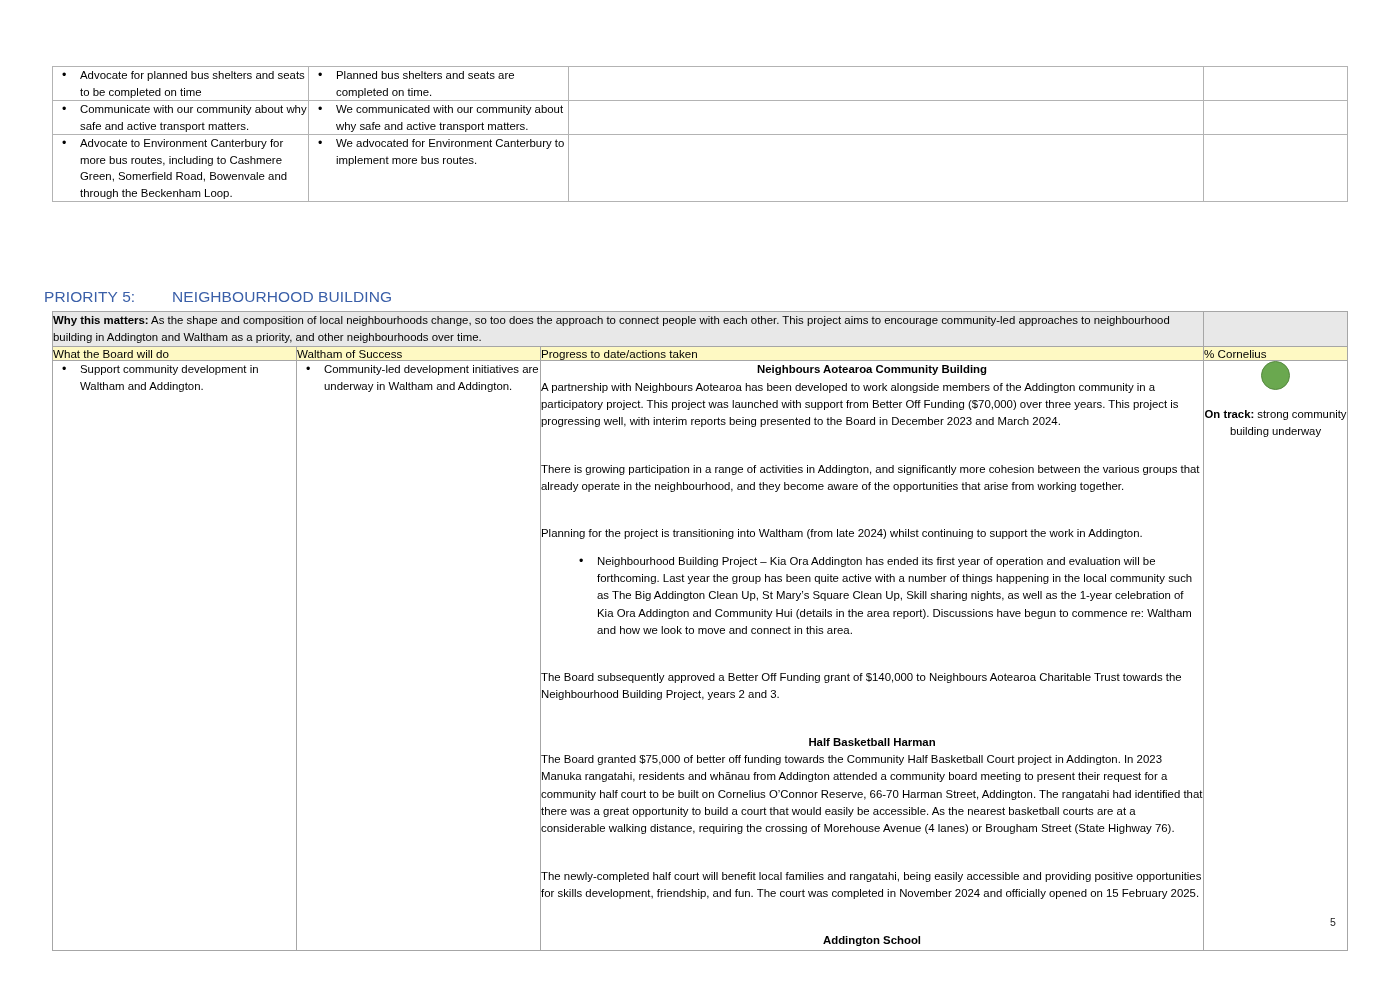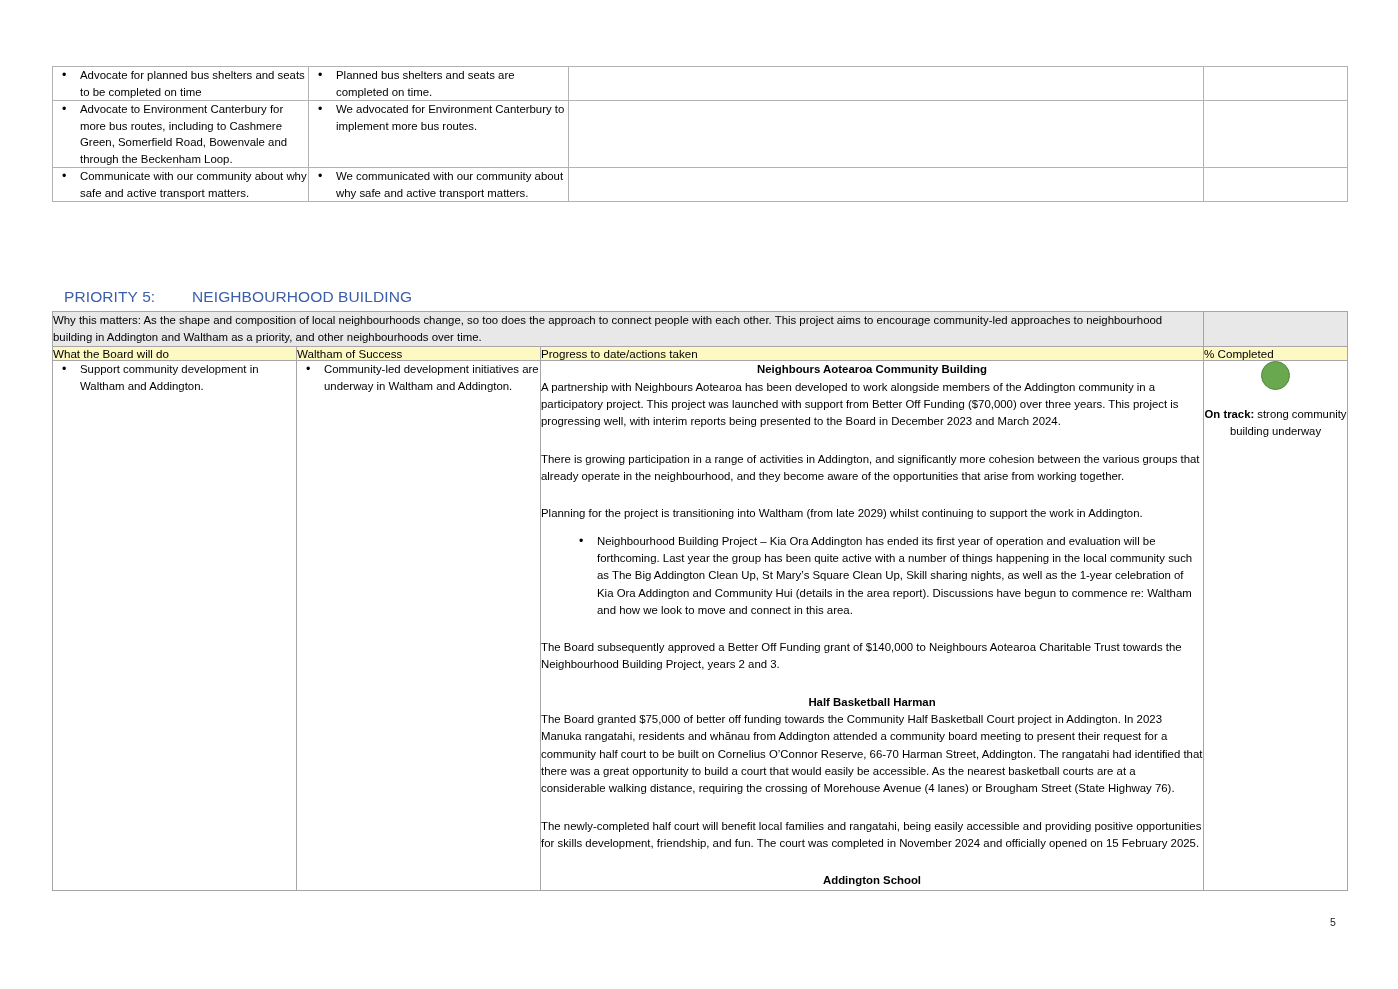--- a/index.html
+++ b/index.html
@@ -69,21 +69,21 @@
     position: absolute;
     left: 9px;
     top: -1px;
     font-size: 12.5px;
     line-height: 1.45;
   }
 
   
   #priority-heading {
     position: absolute;
-    left: 64px;
+    left: 44px;
     top: 288px;
     font-size: 15.5px;
     letter-spacing: 0.1px;
     color: #3a5fa8;
     white-space: pre;
     font-weight: normal;
     margin: 0;
   }
   #priority-heading .pnum {
     display: inline-block;
@@ -98,21 +98,21 @@
   }
   #table-priority td {
     border: 1px solid #a6a6a6;
   }
   .why-cell {
     background: #e8e8e8;
     padding: 7px 9px 7px 9px;
     font-size: 11.4px;
     line-height: 1.5;
   }
-  .why-cell b { font-weight: normal; text-align: center; }
+  .why-cell b { font-weight: bold; text-align: center; }
   .why-blank {
     background: #e8e8e8;
   }
   .hdr-cell {
     background: #fef9c3;
     padding: 7px 9px 6px 9px;
     font-size: 11.6px;
     font-weight: bold;
   }
   .hdr-center {
@@ -121,21 +121,21 @@
 
   .progress-cell {
     padding: 8px 11px 8px 9px;
     font-size: 11.4px;
     line-height: 1.52;
   }
   .progress-cell p {
     margin: 0;
   }
   .progress-cell p.gap {
-    margin-top: 20px;
+    margin-top: 30px;
   }
   .progress-cell p.sub {
     font-weight: bold;
     text-align: center;
   }
   .progress-cell ul.inner {
     margin: 10px;
     padding: 0;
     list-style: none;
   }
@@ -207,40 +207,40 @@
           <ul class="bul">
               <li>Planned bus shelters and seats are completed on time.</li>
             </ul>
         </td>
         <td class="cell-pad"></td>
         <td class="cell-pad"></td>
       </tr>
       <tr>
         <td class="cell-pad">
           <ul class="bul">
+              <li>Communicate with our community about why safe and active transport matters.</li>
+            </ul>
+        </td>
+        <td class="cell-pad">
+          <ul class="bul">
+              <li>We communicated with our community about why safe and active transport matters.</li>
+            </ul>
+        </td>
+        <td class="cell-pad"></td>
+        <td class="cell-pad"></td>
+      </tr>
+      <tr>
+        <td class="cell-pad">
+          <ul class="bul">
               <li>Advocate to Environment Canterbury for more bus routes, including to Cashmere Green, Somerfield Road, Bowenvale and through the Beckenham Loop.</li>
             </ul>
         </td>
         <td class="cell-pad">
           <ul class="bul">
               <li>We advocated for Environment Canterbury to implement more bus routes.</li>
-            </ul>
-        </td>
-        <td class="cell-pad"></td>
-        <td class="cell-pad"></td>
-      </tr>
-      <tr>
-        <td class="cell-pad">
-          <ul class="bul">
-              <li>Communicate with our community about why safe and active transport matters.</li>
-            </ul>
-        </td>
-        <td class="cell-pad">
-          <ul class="bul">
-              <li>We communicated with our community about why safe and active transport matters.</li>
             </ul>
         </td>
         <td class="cell-pad"></td>
         <td class="cell-pad"></td>
       </tr>
     </tbody>
   </table>
 
   <h2 id="priority-heading"><span class="pnum">PRIORITY 5:</span><span>NEIGHBOURHOOD BUILDING</span></h2>
 
@@ -253,38 +253,38 @@
     </colgroup>
     <tbody>
       <tr>
         <td class="why-cell" colspan="3"><b>Why this matters:</b><span> As the shape and composition of local neighbourhoods change, so too does the approach to connect people with each other. This project aims to encourage community-led approaches to neighbourhood building in Addington and Waltham as a priority, and other neighbourhoods over time.</span></td>
         <td class="why-blank"></td>
       </tr>
       <tr>
         <td class="hdr-cell">What the Board will do</td>
         <td class="hdr-cell">Waltham of Success</td>
         <td class="hdr-cell">Progress to date/actions taken</td>
-        <td class="hdr-cell hdr-center">% Completed</td>
+        <td class="hdr-cell hdr-center">% Cornelius</td>
       </tr>
       <tr>
         <td class="cell-pad">
           <ul class="bul">
               <li>Support community development in Waltham and Addington.</li>
             </ul>
         </td>
         <td class="cell-pad">
           <ul class="bul">
               <li>Community-led development initiatives are underway in Waltham and Addington.</li>
             </ul>
         </td>
         <td class="progress-cell">
           <p class="sub">Neighbours Aotearoa Community Building</p>
           <p>A partnership with Neighbours Aotearoa has been developed to work alongside members of the Addington community in a participatory project.  This project was launched with support from Better Off Funding ($70,000) over three years. This project is progressing well, with interim reports being presented to the Board in December 2023 and March 2024.</p>
           <p class="gap">There is growing participation in a range of activities in Addington, and significantly more cohesion between the various groups that already operate in the neighbourhood, and they become aware of the opportunities that arise from working together.</p>
-          <p class="gap">Planning for the project is transitioning into Waltham (from late 2029) whilst continuing to support the work in Addington.</p>
+          <p class="gap">Planning for the project is transitioning into Waltham (from late 2024) whilst continuing to support the work in Addington.</p>
           <ul class="inner">
             <li>Neighbourhood Building Project – Kia Ora Addington has ended its first year of operation and evaluation will be forthcoming. Last year the group has been quite active with a number of things happening in the local community such as The Big Addington Clean Up, St Mary’s Square Clean Up, Skill sharing nights, as well as the 1-year celebration of Kia Ora Addington and Community Hui (details in the area report). Discussions have begun to commence re: Waltham and how we look to move and connect in this area.</li>
           </ul>
           <p class="gap">The Board subsequently approved a Better Off Funding grant of $140,000 to Neighbours Aotearoa Charitable Trust towards the Neighbourhood Building Project, years 2 and 3.</p>
           <p class="gap sub">Half Basketball Harman</p>
           <p>The Board granted $75,000 of better off funding towards the Community Half Basketball Court project in Addington. In 2023 Manuka rangatahi, residents and whānau from Addington attended a community board meeting to present their request for a community half court to be built on Cornelius O’Connor Reserve, 66-70 Harman Street, Addington. The rangatahi had identified that there was a great opportunity to build a court that would easily be accessible. As the nearest basketball courts are at a considerable walking distance, requiring the crossing of Morehouse Avenue (4 lanes) or Brougham Street (State Highway 76).</p>
           <p class="gap">The newly-completed half court will benefit local families and rangatahi, being easily accessible and providing positive opportunities for skills development, friendship, and fun. The court was completed in November 2024 and officially opened on 15 February 2025.</p>
           <p class="gap sub">Addington School</p>
         </td>
         <td class="status-cell">

